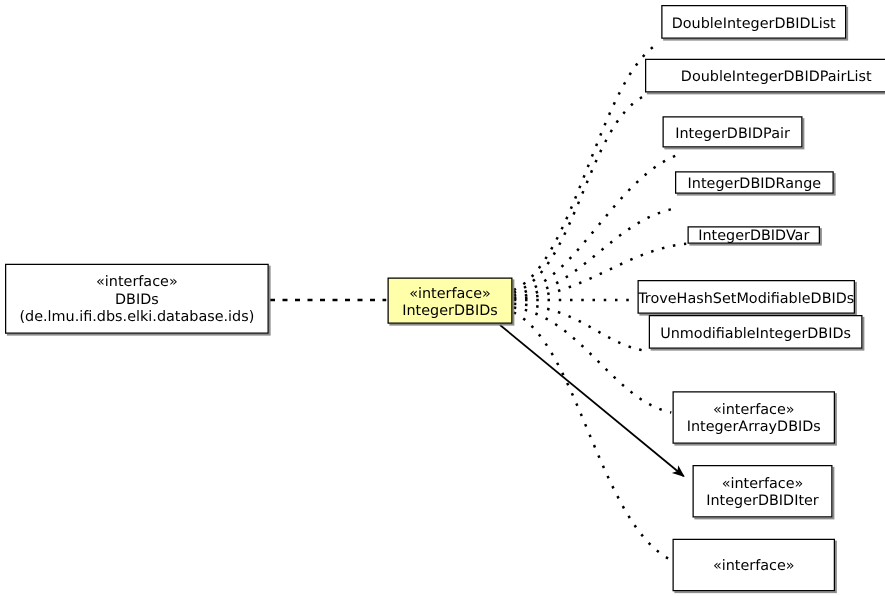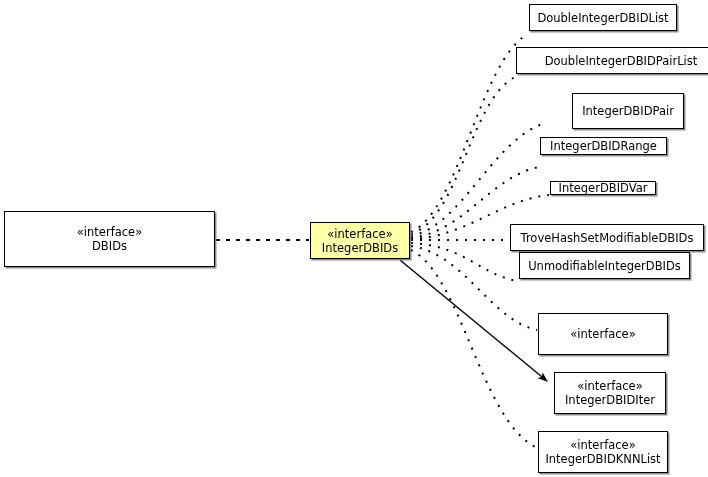--- a/index.html
+++ b/index.html
@@ -82,51 +82,52 @@
         <path d="M 411 243 C 466 246, 480 275, 518 281" fill="none" stroke="#000000" stroke-width="2" stroke-dasharray="2 7" stroke-linecap="butt"></path>
         <path d="M 411 246 C 465 254, 490 320, 537 330" fill="none" stroke="#000000" stroke-width="2" stroke-dasharray="2 7" stroke-linecap="butt"></path>
         <path d="M 400 260 L 547 381" fill="none" stroke="#000000" stroke-width="1.4" marker-end="url(#arrow-filled)"></path>
         <path d="M 411 250 C 462 275, 480 420, 537 448" fill="none" stroke="#000000" stroke-width="2" stroke-dasharray="2 7" stroke-linecap="butt"></path>
       </g>
   </svg>
   <div id="node-layer">
       <div class="node" style="left: 4px; top: 211px; width: 211px; height: 56px;">
         <span class="stereo">«interface»</span>
         <span class="nm">DBIDs</span>
+        <span class="pkg">(de.lmu.ifi.dbs.elki.database.ids)</span>
       </div>
       <div class="node highlight" style="left: 310px; top: 222px; width: 100px; height: 37px;">
         <span class="stereo">«interface»</span>
         <span class="nm">IntegerDBIDs</span>
       </div>
       <div class="node" style="left: 529px; top: 4px; width: 148px; height: 27px;">
         <span class="nm">DoubleIntegerDBIDList</span>
       </div>
       <div class="node" style="left: 516px; top: 47px; width: 210px; height: 27px;">
         <span class="nm">DoubleIntegerDBIDPairList</span>
       </div>
-      <div class="node" style="left: 572px; top: 93px; width: 112px; height: 36px;">
+      <div class="node" style="left: 530px; top: 93px; width: 112px; height: 25px;">
         <span class="nm">IntegerDBIDPair</span>
       </div>
       <div class="node" style="left: 540px; top: 137px; width: 127px; height: 18px;">
         <span class="nm">IntegerDBIDRange</span>
       </div>
       <div class="node" style="left: 550px; top: 181px; width: 106px; height: 14px;">
         <span class="nm">IntegerDBIDVar</span>
       </div>
-      <div class="node" style="left: 510px; top: 224px; width: 194px; height: 27px;">
+      <div class="node" style="left: 510px; top: 224px; width: 174px; height: 27px;">
         <span class="nm">TroveHashSetModifiableDBIDs</span>
       </div>
       <div class="node" style="left: 519px; top: 252px; width: 171px; height: 27px;">
         <span class="nm">UnmodifiableIntegerDBIDs</span>
       </div>
       <div class="node" style="left: 538px; top: 313px; width: 130px; height: 42px;">
         <span class="stereo">«interface»</span>
+        <span class="nm">IntegerArrayDBIDs</span>
       </div>
       <div class="node" style="left: 554px; top: 372px; width: 112px; height: 42px;">
         <span class="stereo">«interface»</span>
         <span class="nm">IntegerDBIDIter</span>
       </div>
       <div class="node" style="left: 538px; top: 431px; width: 130px; height: 42px;">
         <span class="stereo">«interface»</span>
-        <span class="nm">IntegerDBIDKNNList</span>
       </div>
     </div>
 </div>
 
 </body></html>

